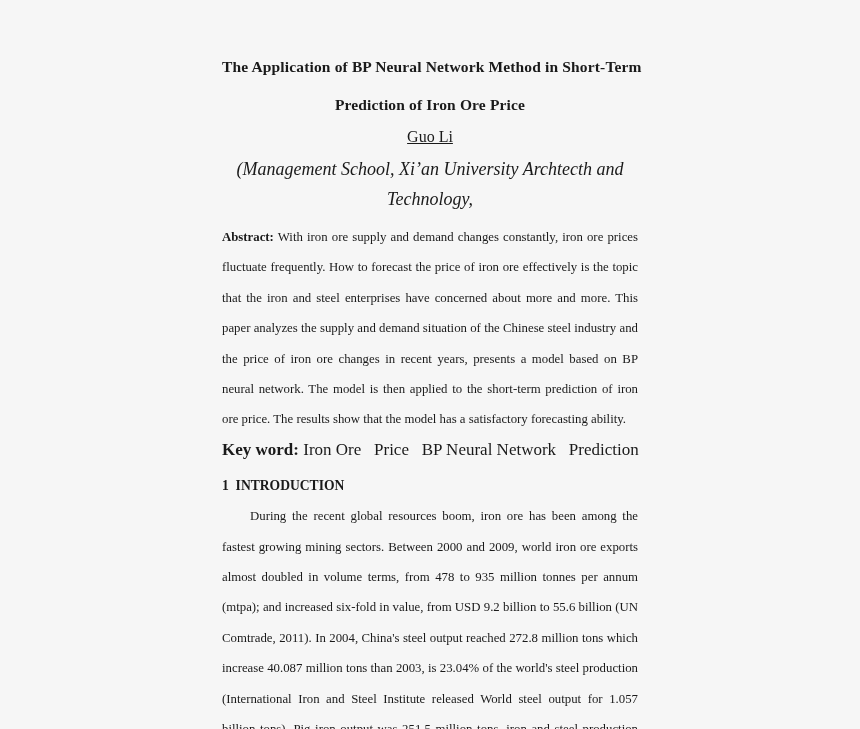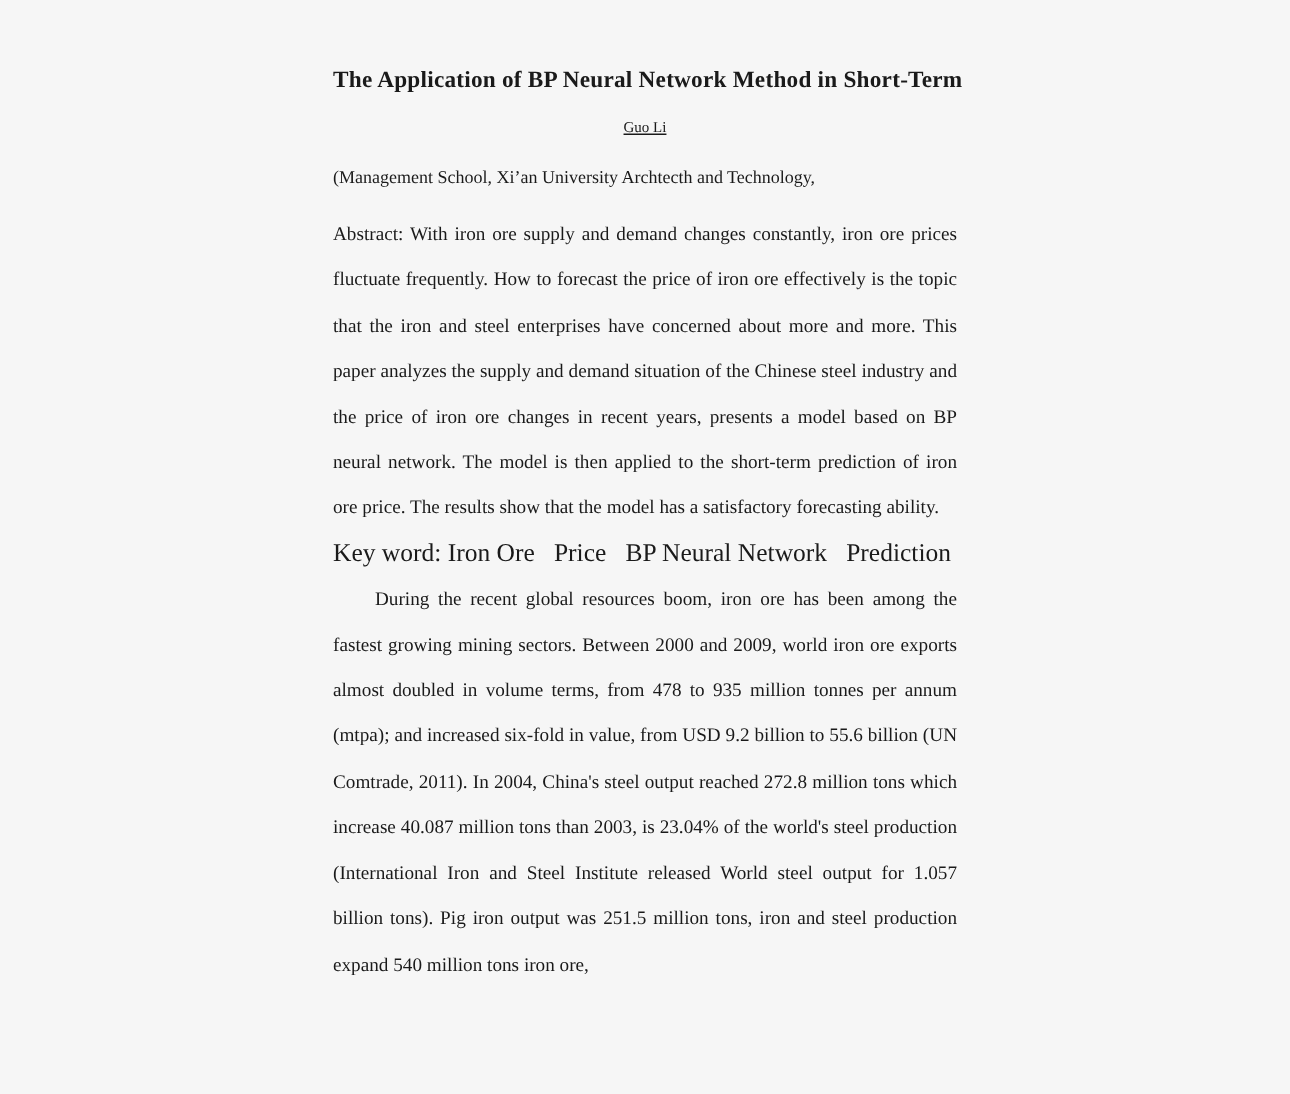--- a/index.html
+++ b/index.html
@@ -22,63 +22,65 @@
   }
   .content {
     position: absolute;
     left: 222px;
     top: 0;
     width: 416px;
   }
 
   
   .title-block {
-    padding-top: 35px;
+    padding-top: 48px;
     text-align: center;
   }
   .title-line {
     font-size: 15.5px;
     font-weight: bold;
     line-height: 38px;
     letter-spacing: 0.15px;
     white-space: nowrap;
   }
   .title-line.second {
     white-space: normal;
   }
 
   
   .author {
     text-align: center;
-    font-size: 10px;
+    font-size: 16px;
     line-height: 22px;
     margin-top: 2px;
     text-decoration: underline;
   }
   .affiliation {
-    font-size: 12px;
+    text-align: center;
+    font-size: 18px;
     line-height: 30px;
+    font-style: italic;
   }
   .affiliation.line1 { margin-top: 6px; }
 
   
   .para {
     font-size: 12.8px;
     line-height: 30.4px;
     text-align: justify;
     text-justify: inter-word;
     margin: 0;
   }
   .para.abstract { margin-top: 8px; }
   .para.intro-body { text-indent: 28px; }
   .para.last-line-natural {
     text-align-last: left;
   }
   .lbl-bold {
-    font-weight: normal;
+    font-weight: bold;
   }
 
   .keywords {
     font-size: 17px;
     line-height: 30.4px;
     margin: 0;
     white-space: pre;
   }
 
   .section-heading {
@@ -90,27 +92,29 @@
   }
 </style>
 </head>
 <body>
 
 <div class="page">
   <div class="content">
 
     <div class="title-block">
       <div class="title-line">The Application of BP Neural Network Method in Short-Term</div>
+      <div class="title-line second">Prediction of Iron Ore Price</div>
     </div>
 
     <div class="author">Guo Li</div>
 
     <div class="affiliation line1">(Management School, Xi’an University Archtecth and Technology,</div>
 
     <p class="para abstract last-line-natural"><span class="lbl-bold">Abstract:</span><span> With iron ore supply and demand changes constantly, iron ore prices fluctuate frequently. How to forecast the price of iron ore effectively is the topic that the iron and steel enterprises have concerned about more and more. This paper analyzes the supply and demand situation of the Chinese steel industry and the price of iron ore changes in recent years, presents a model based on BP neural network. The model is then applied to the short-term prediction of iron ore price. The results show that the model has a satisfactory forecasting ability.</span></p>
 
     <p class="keywords"><span class="lbl-bold">Key word:</span><span> Iron Ore   Price   BP Neural Network   Prediction</span></p>
 
+    <h2 class="section-heading">1  INTRODUCTION</h2>
 
     <p class="para intro-body last-line-natural">During the recent global resources boom, iron ore has been among the fastest growing mining sectors. Between 2000 and 2009, world iron ore exports almost doubled in volume terms, from 478 to 935 million tonnes per annum (mtpa); and increased six-fold in value, from USD 9.2 billion to 55.6    billion (UN Comtrade, 2011). In 2004, China's steel output reached 272.8 million tons which increase 40.087 million tons than 2003, is 23.04% of the world's steel production (International Iron and Steel Institute released World steel output for 1.057 billion tons). Pig iron output was 251.5 million tons, iron and steel production expand 540 million tons iron ore,</p>
 
   </div>
 </div>
 
 </body></html>

